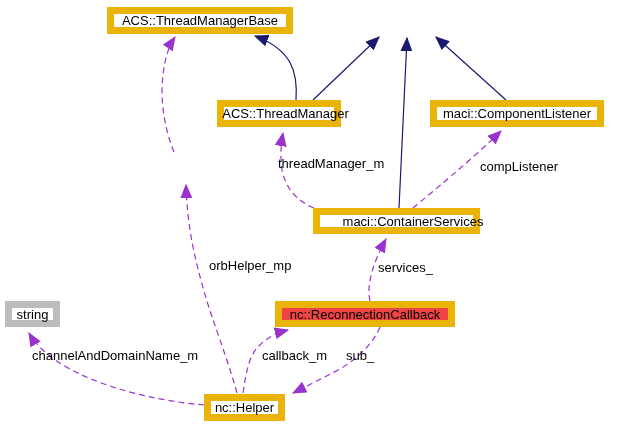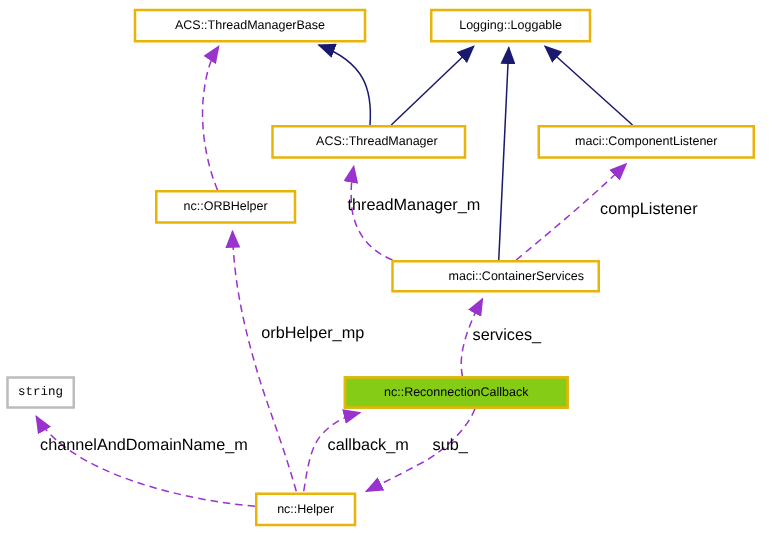--- a/index.html
+++ b/index.html
@@ -8,31 +8,31 @@
     width: 624px;
     height: 427px;
     background: #ffffff;
     font-family: "Liberation Sans", sans-serif;
     overflow: hidden;
   }
   .edges-layer { position: absolute; left: 0; top: 0; width: 624px; height: 427px; }
   .node {
     position: absolute;
     box-sizing: border-box;
-    border: 2px solid #eab308;
+    border: 7px solid #eab308;
     background: #ffffff;
     color: #000000;
-    font-size: 10px;
+    font-size: 13px;
     display: flex;
     align-items: center;
     justify-content: center;
     white-space: nowrap;
   }
-  .node.highlighted { background: #84cc16; }
-  .node.external { border-color: #bcbcbc; font-family: Liberation Mono, monospace; }
+  .node.highlighted { background: #ef4444; }
+  .node.external { border-color: #bcbcbc; }
   .edge-label {
     position: absolute;
     color: #000000;
     font-size: 13px;
     white-space: nowrap;
     line-height: 14px;
   }
 </style>
 </head>
 <body>
@@ -60,31 +60,25 @@
     <path d="M 370,301 C 366,284 374,261 386,239" fill="none" stroke="#9a32cd" stroke-width="1.2" stroke-dasharray="6,4" marker-end="url(#arrow-purple)"></path>
     <path d="M 237,393 C 227,357 213,322 206,298 C 196,264 187,228 186,185" fill="none" stroke="#9a32cd" stroke-width="1.2" stroke-dasharray="6,4" marker-end="url(#arrow-purple)"></path>
     <path d="M 204,405 C 145,400 55,378 29,333" fill="none" stroke="#9a32cd" stroke-width="1.2" stroke-dasharray="6,4" marker-end="url(#arrow-purple)"></path>
     <path d="M 243,393 C 246,373 249,357 257,348 C 266,338 276,333 288,330" fill="none" stroke="#9a32cd" stroke-width="1.2" stroke-dasharray="6,4" marker-end="url(#arrow-purple)"></path>
     <path d="M 380,327 C 374,342 358,359 338,370 C 321,379 309,385 293,393" fill="none" stroke="#9a32cd" stroke-width="1.2" stroke-dasharray="6,4" marker-end="url(#arrow-purple)"></path>
   </svg>
 
   <div class="node" style="left:107px; top:7px; width:186px; height:27px;">
     <span>ACS::ThreadManagerBase</span>
   </div>
-  <div class="node" style="left:344px; top:7px; width:129px; height:27px;">
-    <span>Logging::Loggable</span>
-  </div>
-  <div class="node" style="left:217px; top:100px; width:156px; height:27px;padding-left:13px;">
+  <div class="node" style="left:217px; top:100px; width:124px; height:27px;padding-left:13px;">
     <span>ACS::ThreadManager</span>
   </div>
   <div class="node" style="left:430px; top:100px; width:174px; height:27px;">
     <span>maci::ComponentListener</span>
-  </div>
-  <div class="node" style="left:124px; top:152px; width:113px; height:27px;">
-    <span>nc::ORBHelper</span>
   </div>
   <div class="node" style="left:313px; top:208px; width:167px; height:26px;padding-left:33px;">
     <span>maci::ContainerServices</span>
   </div>
   <div class="node highlighted" style="left:275px; top:301px; width:180px; height:26px;">
     <span>nc::ReconnectionCallback</span>
   </div>
   <div class="node external" style="left:5px; top:301px; width:55px; height:26px;">
     <span>string</span>
   </div>

